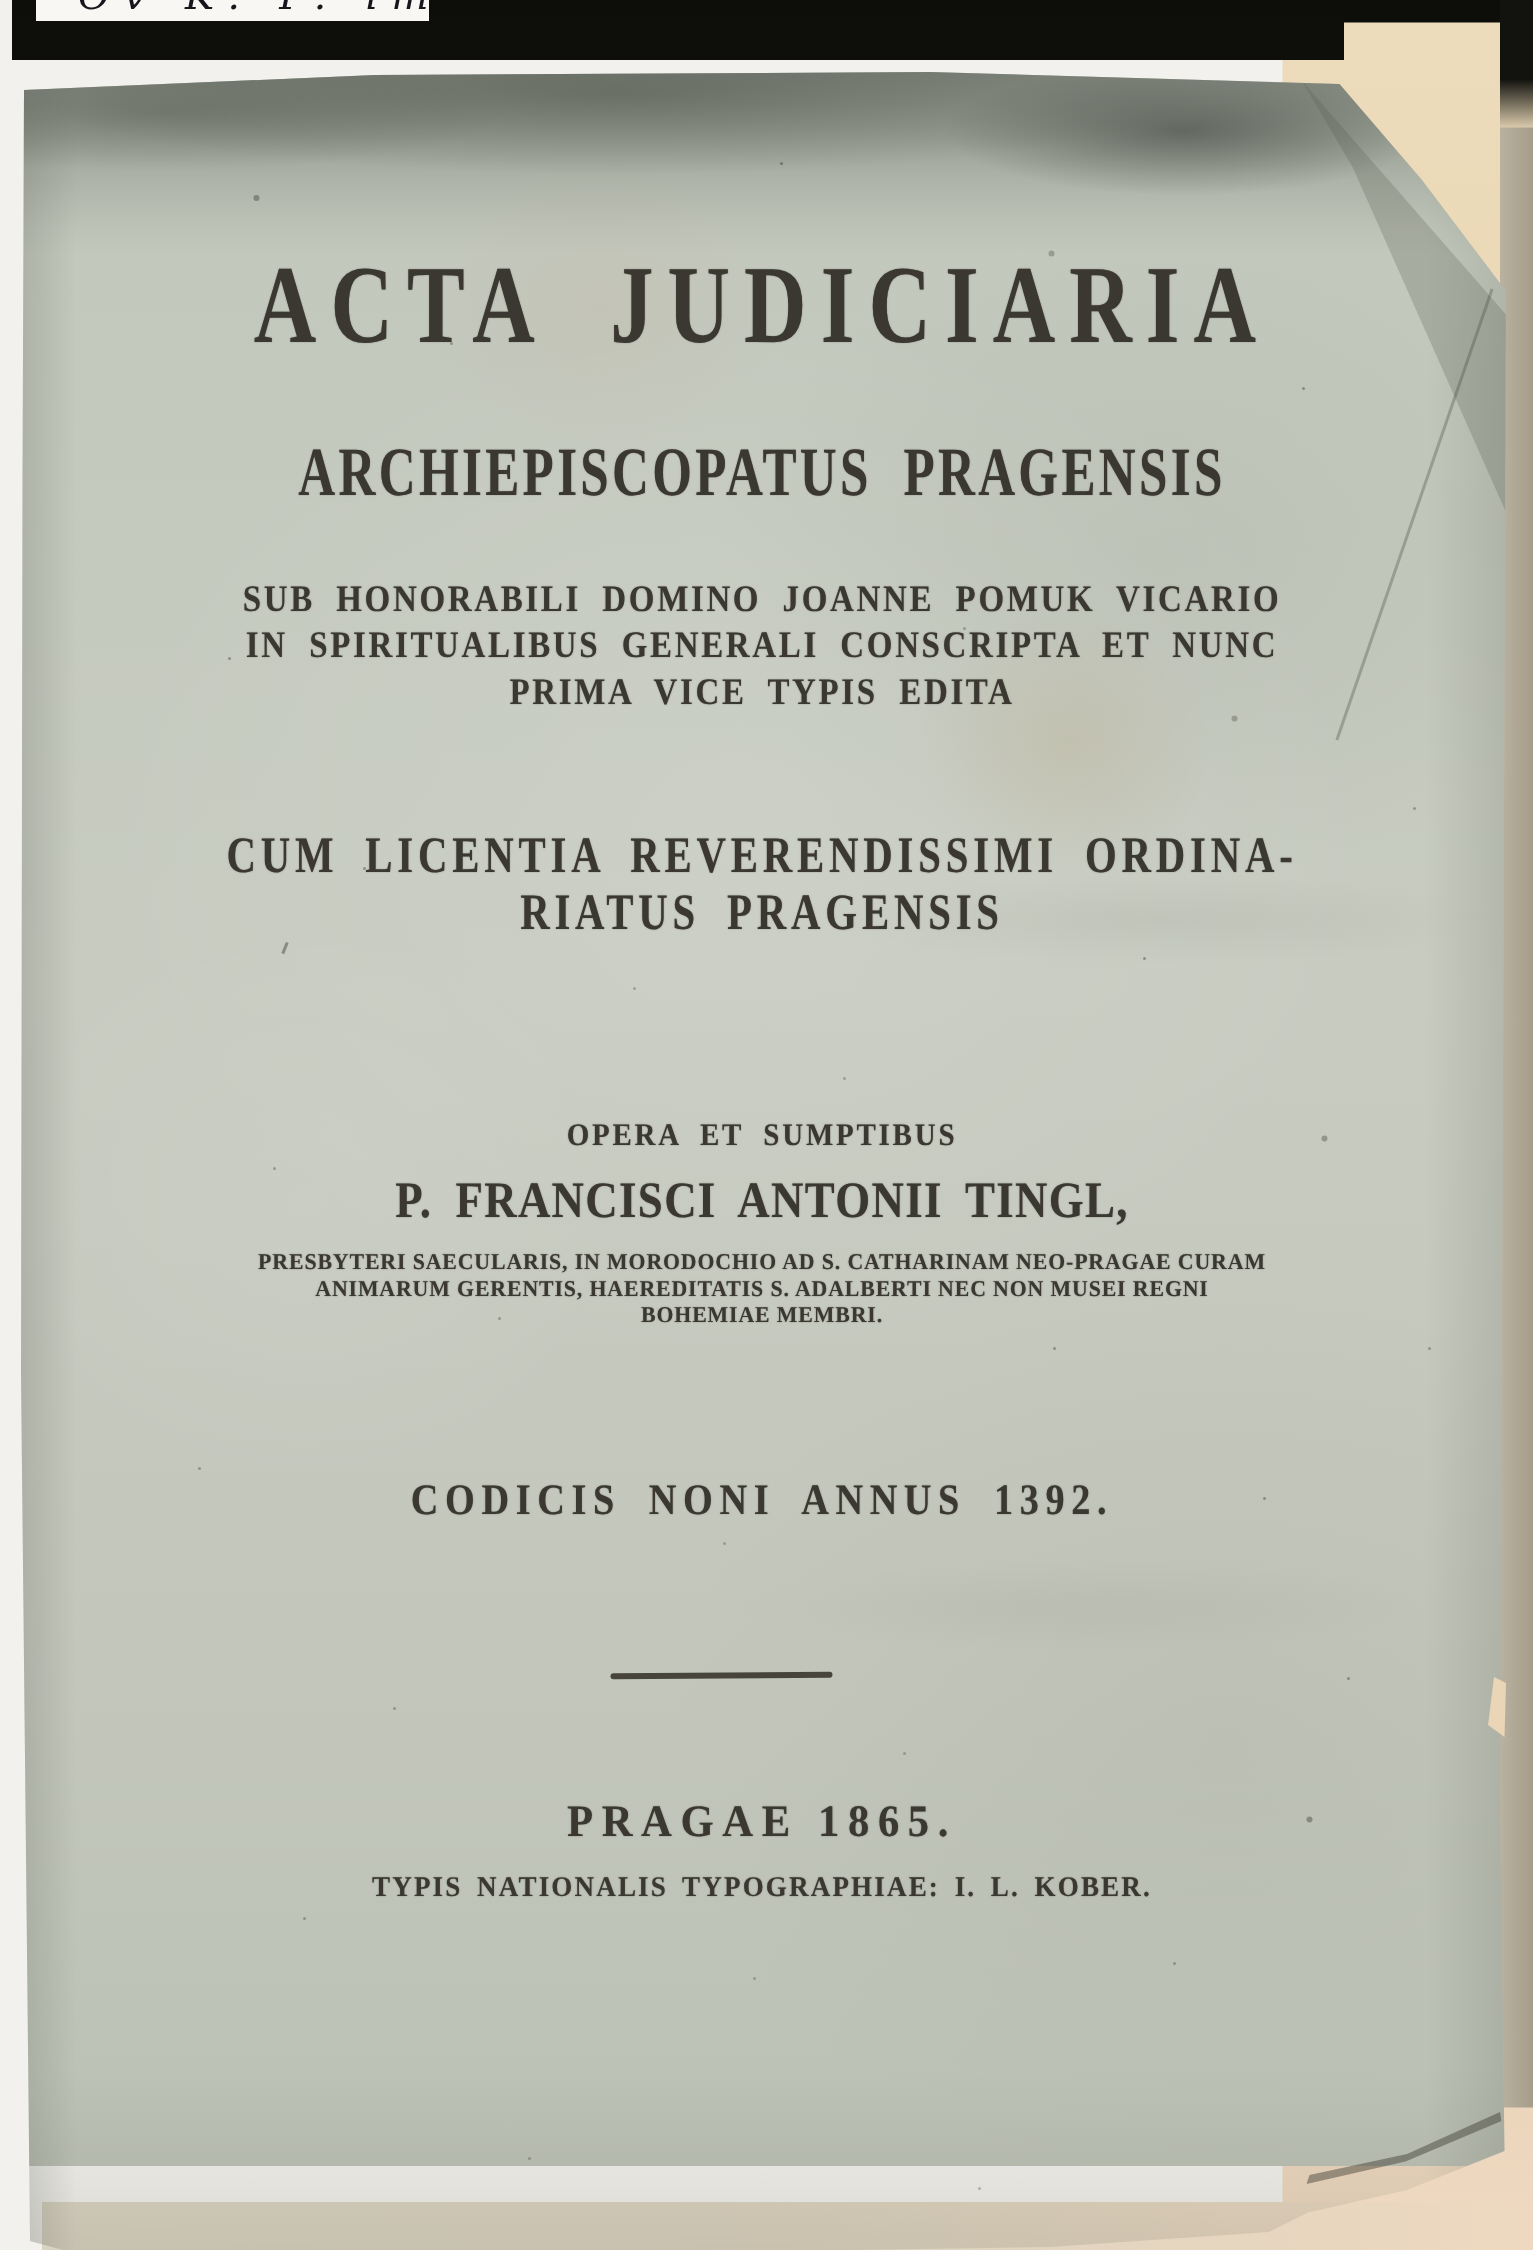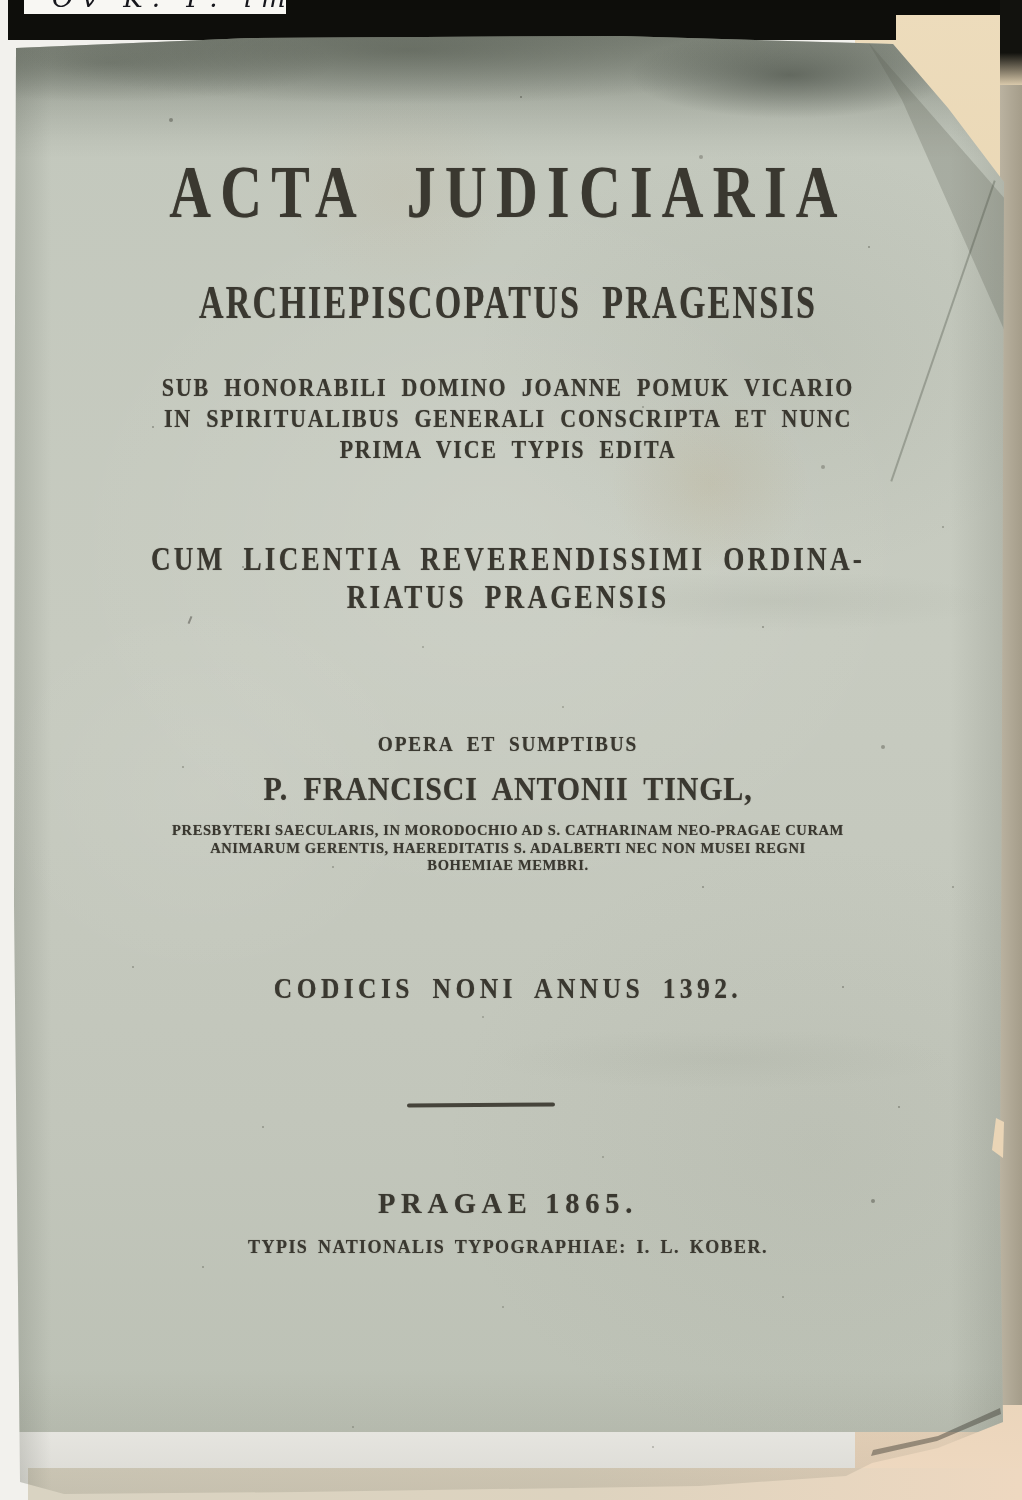--- a/index.html
+++ b/index.html
@@ -21,21 +21,21 @@
 
   
   .underpage-right{left:855px;top:8px;width:167px;height:1492px;
       background:linear-gradient(180deg,#eddcbc 0%,#e8d5b1 25%,#dccaa8 55%,#e3ceb0 80%,#efd9c1 100%);}
   .underpage-bottom{left:28px;top:1468px;width:994px;height:32px;
       background:linear-gradient(90deg,#d9d3c2 0%,#ddd3bf 55%,#eed8c0 100%);}
   .right-book-edge{left:1000px;top:85px;width:22px;height:1320px;
       background:linear-gradient(90deg,#bab2a0,#a59d8a);}
 
   
-  .cover{left:0;top:4px;width:1022px;height:1428px;
+  .cover{left:0;top:16px;width:1022px;height:1428px;
     clip-path:polygon(16px 44px,250px 34px,620px 32px,893px 40px,948px 104px,1004px 178px,
       1002px 700px,1000px 1190px,1003px 1418px,938px 1444px,872px 1459px,846px 1472px,
       700px 1482px,300px 1488px,64px 1490px,20px 1478px,14px 900px,15px 300px);
     background:
       radial-gradient(ellipse 620px 520px at 48% 38%,rgba(255,255,255,.10),transparent 70%),
       radial-gradient(ellipse 320px 280px at 20% 55%,rgba(255,255,255,.07),transparent 70%),
       radial-gradient(ellipse 420px 300px at 76% 25%,rgba(118,124,110,.10),transparent 72%),
       radial-gradient(ellipse 520px 420px at 80% 80%,rgba(138,142,128,.10),transparent 72%),
       linear-gradient(180deg,#b9bfb3 0%,#c3c8bd 8%,#c7cbc0 45%,#c2c6bb 78%,#bcc1b5 100%);}
   .vignette{left:0;top:0;width:1022px;height:1500px;

